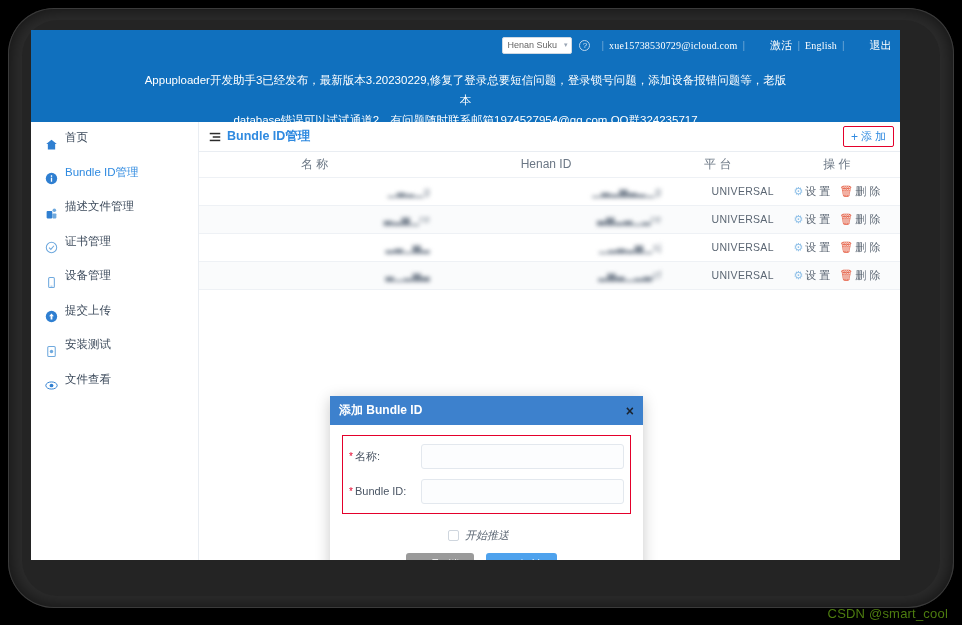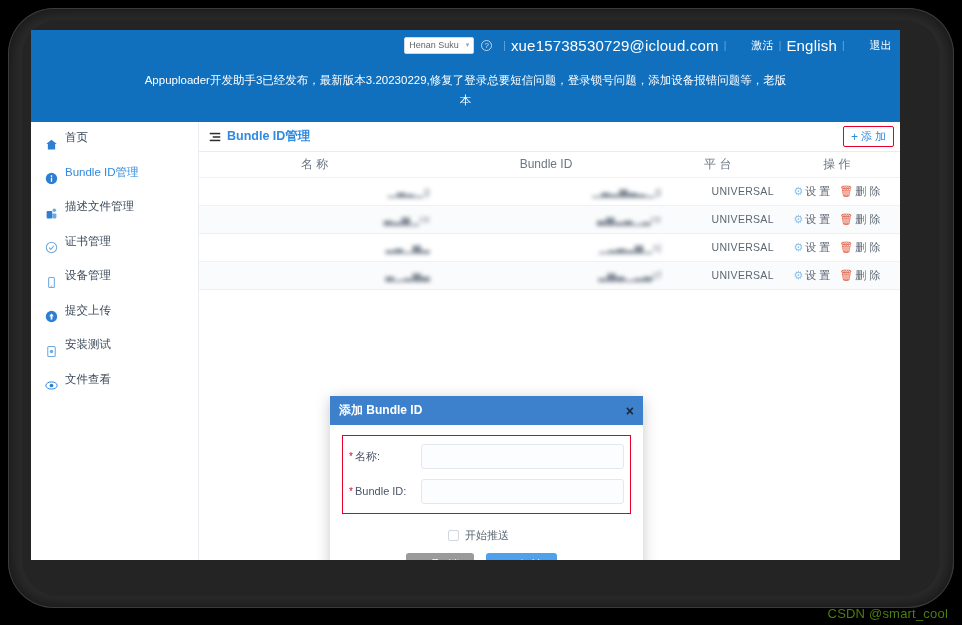--- a/index.html
+++ b/index.html
@@ -41,22 +41,22 @@
     font-size: 9px; color: #666; padding: 0 4px; margin-right: 7px;
   }
   .org-select .chev { font-size: 7px; color: #9aa6b4; }
   .help-icon {
     width: 11px; height: 11px; border-radius: 50%;
     border: 1px solid #bcd6ee; color: #cfe2f5;
     font-size: 8px; line-height: 9px; text-align: center;
     margin-right: 6px;
   }
   .tsep { color: #6fa7d6; font-size: 10px; margin: 0 5px; }
-  .tlink { color: #fff; font-size: 15px; letter-spacing: .2px;
-           font-family: Liberation Sans, sans-serif; white-space: nowrap; }
+  .tlink { color: #fff; font-size: 10px; letter-spacing: .2px;
+           font-family: Liberation Serif, serif; white-space: nowrap; }
   .tlink.cn { font-family: "Liberation Sans", sans-serif; font-size: 11px; margin-left: 20px; }
   .notice {
     position: absolute; left: 0; right: 0; top: 40px;
     color: #fff; font-size: 11.5px; line-height: 20px;
     text-align: center; padding: 0 110px;
   }
 
   
   .body { display: flex; height: 438px; background: #fff; }
   .sidebar { width: 168px; background: #fff; border-right: 1px solid #e9edf2; padding-top: 8px; }
@@ -120,21 +120,21 @@
   .field-box { border: 1.5px solid #e4002b; padding: 6px 6px 8px; }
   .field { display: flex; align-items: center; height: 28px; }
   .field + .field { margin-top: 7px; }
   .req { color: #e4002b; font-size: 10px; width: 6px; }
   .flabel { font-size: 11px; color: #4a5564; width: 66px; }
   .finput {
     flex: 1; height: 25px; border: 1px solid #e3e8ee; border-radius: 3px;
     background: #fcfdfe; font-size: 11px; padding: 0 7px; color: #333;
     font-family: "Liberation Sans", sans-serif; outline: none;
   }
-  .push-row { display: flex; align-items: center; justify-content: center; margin: 14px 0 10px; padding-right: 16px; }
+  .push-row { display: flex; align-items: center; justify-content: center; margin: 14px 0 10px; padding-right: 16px; font-style: italic; }
   .cbox { width: 11px; height: 11px; border: 1px solid #cfd6de; border-radius: 2px; background: #fff; margin-right: 6px; }
   .push-label { font-size: 11px; color: #5b6673; }
   .btn-row { display: flex; align-items: center; justify-content: center; gap: 12px; padding-right: 10px; }
   .btn {
     display: flex; align-items: center; gap: 5px; height: 22px;
     padding: 0 14px; border-radius: 3px; font-size: 11px; color: #fff;
     cursor: pointer; letter-spacing: 1px; border: none;
   }
   .btn-cancel { background: #9a9a9a; }
   .btn-ok { background: #4ea2ed; }
@@ -165,20 +165,21 @@
         <span class="tlink">xue15738530729@icloud.com</span>
         <span class="tsep">|</span>
         <span class="tlink cn">激活</span>
         <span class="tsep">|</span>
         <span class="tlink">English</span>
         <span class="tsep">|</span>
         <span class="tlink cn">退出</span>
       </div>
       <div class="notice">
         <div>Appuploader开发助手3已经发布，最新版本3.20230229,修复了登录总要短信问题，登录锁号问题，添加设备报错问题等，老版本</div>
+        <div>database错误可以试试通道2。有问题随时联系邮箱1974527954@qq.com,QQ群324235717</div>
       </div>
     </div>
 
     <div class="body">
 
       <div class="sidebar">
         <div class="nav-item">
           <span class="nav-ico">
             <svg width="13" height="13" viewBox="0 0 16 16">
                 <path d="M8 2 1.5 7.5h2V14h9V7.5h2z" fill="#2f7fd1"></path>
@@ -275,21 +276,21 @@
           <button class="add-btn">
             <span class="plus">+</span>
             <span>添 加</span>
           </button>
         </div>
 
         <table class="grid">
           <thead>
             <tr>
               <th class="col-name">名 称</th>
-              <th class="col-bid">Bundle ID</th>
+              <th class="col-bid">Henan ID</th>
               <th class="col-plat">平 台</th>
               <th class="col-act">操 作</th>
             </tr>
           </thead>
           <tbody id="tbody">
               <tr>
                 <td><span class="redact">▁▃▂▁g</span></td>
                 <td><span class="redact">▁▃▂▅▃▂▁g</span></td>
                 <td><span class="plat">UNIVERSAL</span></td>
                 <td>

